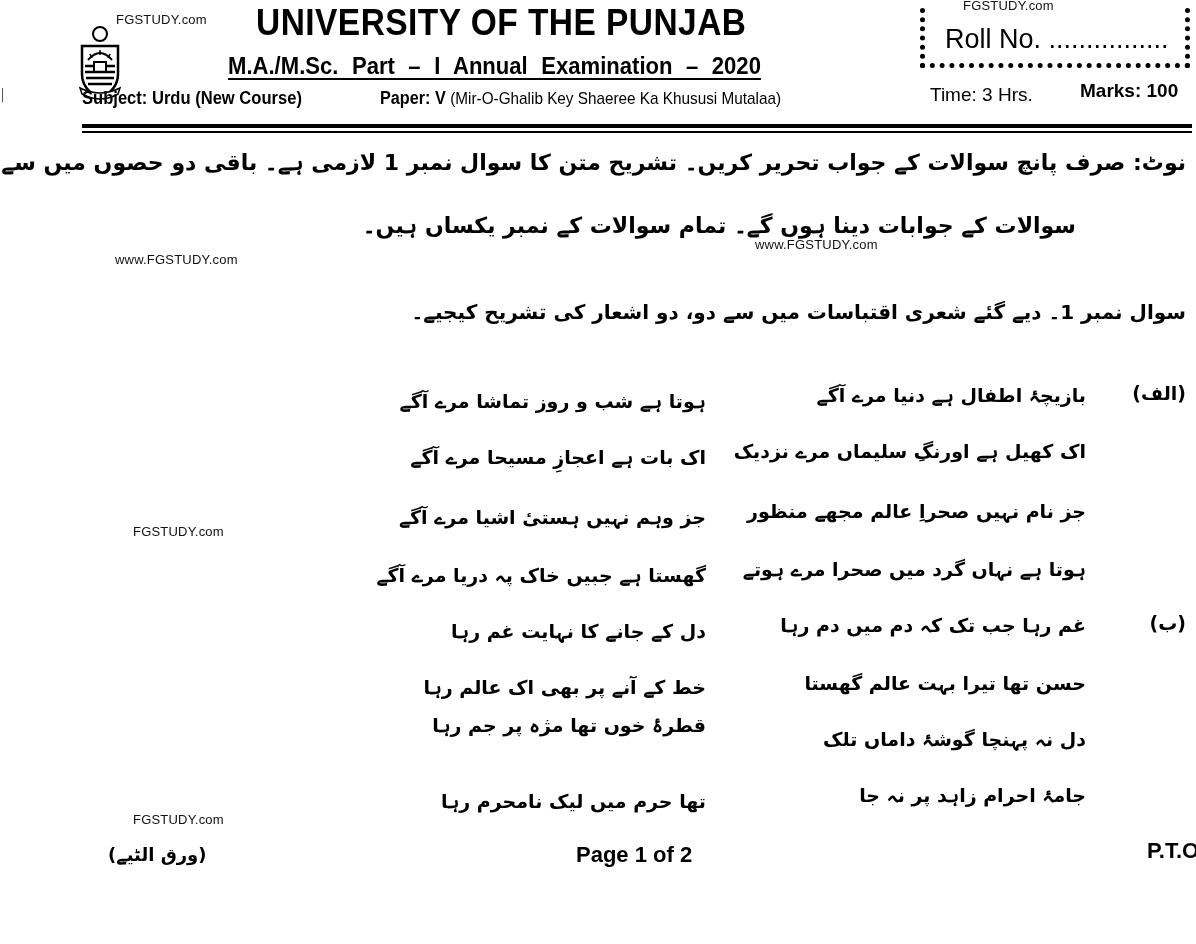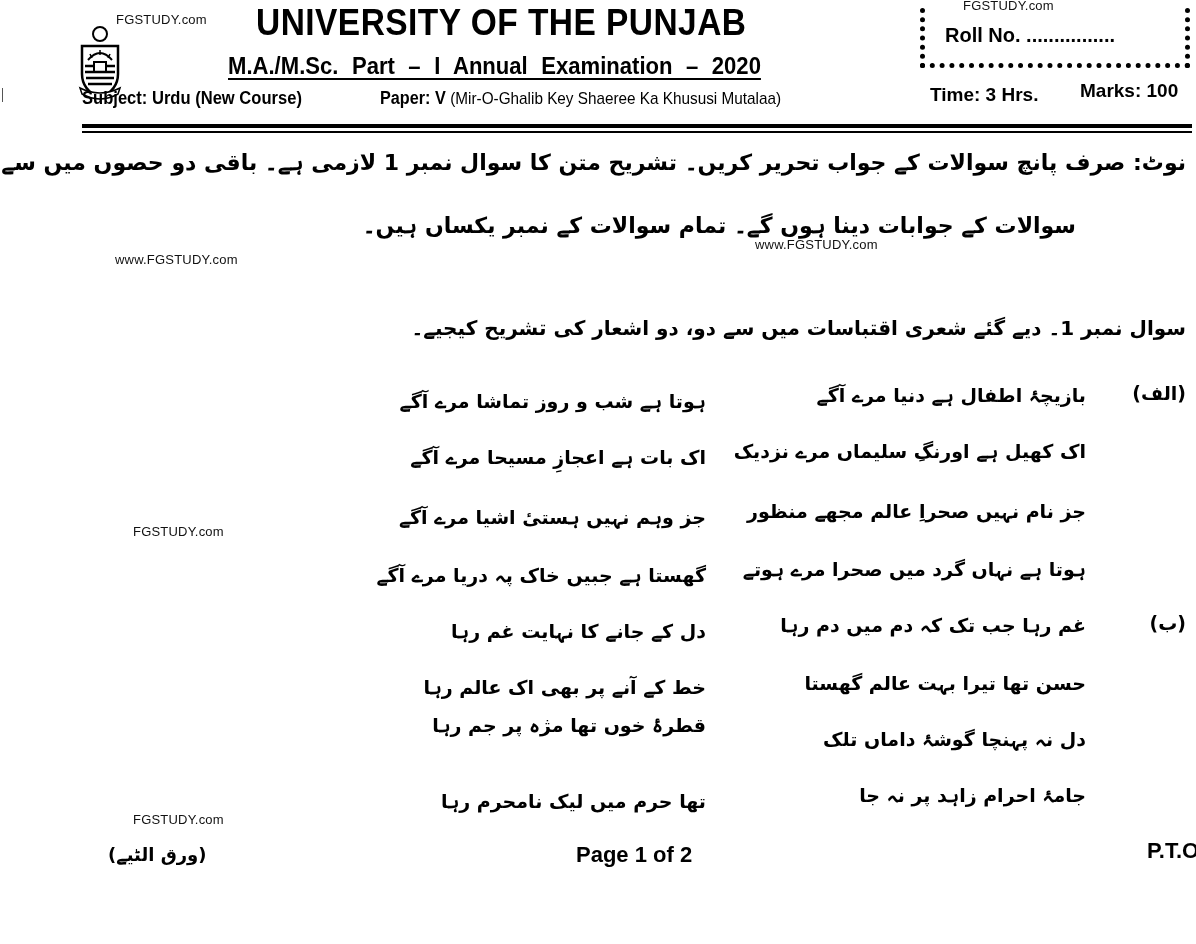--- a/index.html
+++ b/index.html
@@ -20,36 +20,36 @@
     }
     .subject-row {
       left: 82px; top: 88px; font-size: 18px; font-weight: bold; white-space: nowrap;
       transform: scaleX(0.92); transform-origin: left top;
     }
     .paper-row {
       left: 380px; top: 88px; font-size: 18px; font-weight: bold; white-space: nowrap;
       transform: scaleX(0.9); transform-origin: left top;
     }
     .paper-row .paren { font-weight: normal; font-size: 17px; }
-    .time { left: 930px; top: 84px; font-size: 19px; font-weight: bold; white-space: nowrap; }
+    .time { left: 930px; top: 84px; font-size: 19px; font-weight: normal; white-space: nowrap; }
     .marks { left: 1080px; top: 80px; font-size: 19px; font-weight: bold; white-space: nowrap; }
     .rollbox {
       left: 920px; top: 8px; width: 270px; height: 60px;
       border-left: 5px dotted #000; border-right: 5px dotted #000; border-bottom: 5px dotted #000;
       box-sizing: border-box;
     }
-    .rollno { left: 20px; top: 16px; font-size: 20px; font-weight: bold; white-space: nowrap; }
+    .rollno { left: 20px; top: 16px; font-size: 27px; font-weight: normal; white-space: nowrap; }
     .rule { left: 82px; width: 1110px; background: #000; }
     .urdu {
       font-family: "DejaVu Sans", sans-serif; direction: rtl; unicode-bidi: embed;
       font-weight: bold; white-space: nowrap; color: #000;
     }
     .note1 { right: 10px; top: 150px; font-size: 22px; }
     .note2 { right: 120px; top: 213px; font-size: 22px; }
-    .q1 { right: 10px; top: 316px; font-size: 20px; text-align: right; }
+    .q1 { right: 10px; top: 300px; font-size: 20px; text-align: right; }
     .verse { font-size: 19px; }
     .col-right { right: 110px; }
     .col-left { right: 490px; }
     .label { right: 10px; font-size: 19px; }
     .logo { left: 76px; top: 24px; width: 48px; height: 80px; }
     .footer-page { left: 576px; top: 842px; font-size: 22px; font-weight: bold; }
     .footer-pto { left: 1147px; top: 838px; font-size: 22px; font-weight: bold; }
     .footer-urdu { left: 108px; top: 844px; font-size: 18px; }
     .tick { left: 2px; top: 88px; width: 1px; height: 14px; background: #555; }
   </style>

